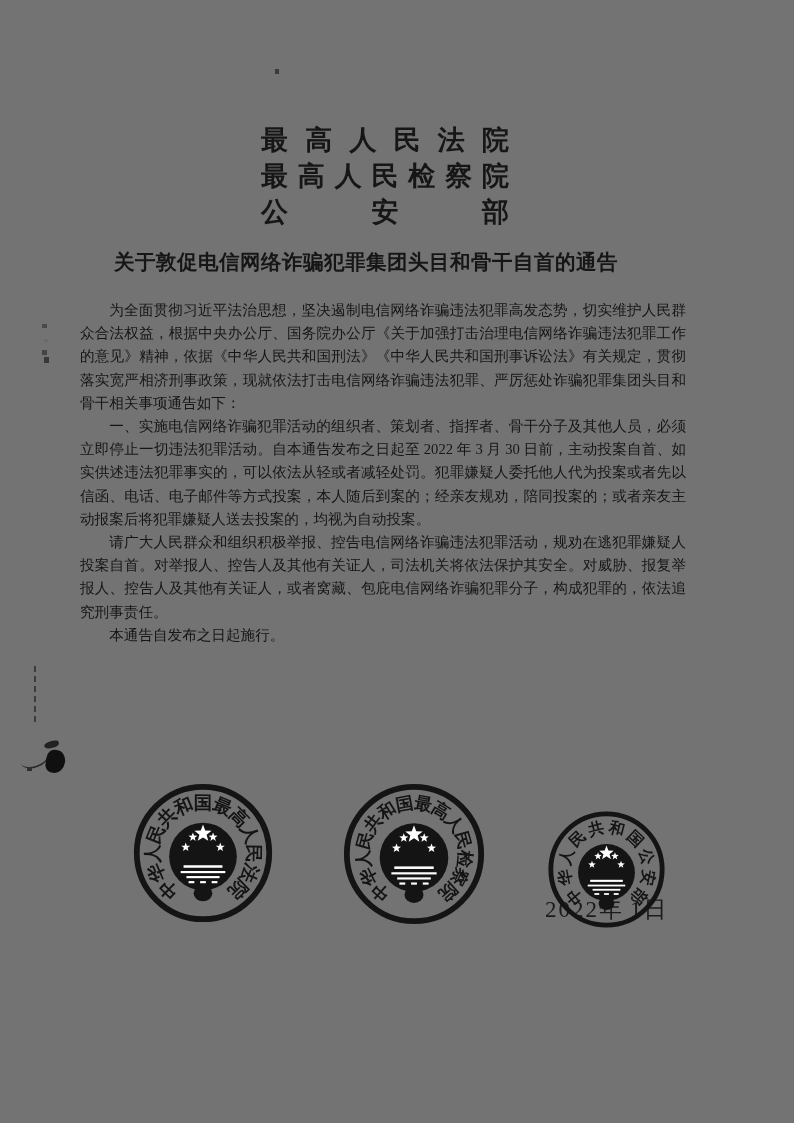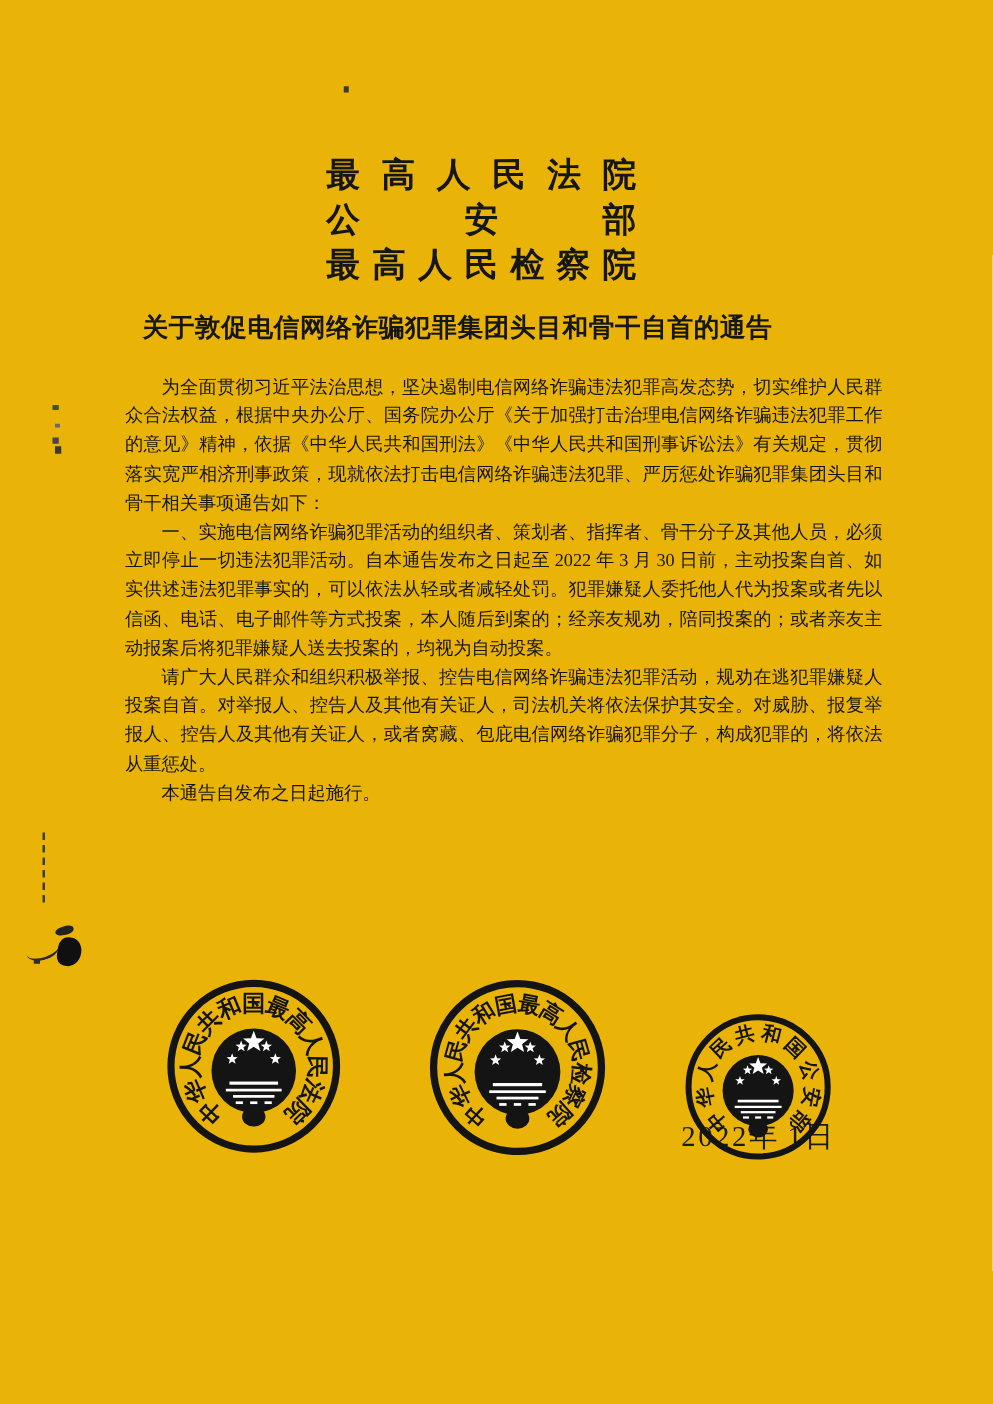--- a/index.html
+++ b/index.html
@@ -1,37 +1,37 @@
 <!DOCTYPE html>
 <html><head>
 <meta charset="utf-8">
 <style>
   html,body{margin:0;padding:0;background:#e8e8e8;}
   #page{
-    position:relative;width:794px;height:1123px;background:#eab308;
+    position:relative;width:794px;height:1123px;background:#737373;
     margin:0 auto;overflow:hidden;
     font-family:"Liberation Serif","DejaVu Serif",serif;color:#161616;
   }
   
   #issuers{
     position:absolute;top:122px;left:261px;width:248px;
   }
   .issuer-line{
     font-size:27px;font-weight:700;line-height:36px;
     text-align:justify;text-align-last:justify;text-justify:inter-character;
     white-space:nowrap;letter-spacing:0;
   }
   
   #notice-title{
     position:absolute;top:248px;left:0;width:732px;
     text-align:center;font-size:20.5px;font-weight:700;letter-spacing:.5px;
   }
   
   #body-text{
-    position:absolute;top:299px;left:100px;width:606px;
+    position:absolute;top:299px;left:80px;width:606px;
     font-size:14.6px;line-height:23.2px;text-align:justify;
   }
   #body-text p{margin:0;text-indent:2em;}
   
   .seal{position:absolute;z-index:2;}
   .seal svg{display:block;}
   .seal-char{
     font-family:"Liberation Serif","DejaVu Serif",serif;
     font-weight:700;text-anchor:middle;dominant-baseline:central;
   }
@@ -79,30 +79,30 @@
   <div class="noise" id="speck-3"></div>
   <div class="noise" id="speck-4"></div>
   <div id="dash-line"></div>
   <div id="scribble-curve"></div>
   <div class="noise" id="scribble-blob-1"></div>
   <div class="noise" id="scribble-blob-2"></div>
   <div class="noise" id="scribble-dot"></div>
 
   <div id="issuers">
     <div class="issuer-line">最高人民法院</div>
+    <div class="issuer-line">最高人民检察院</div>
     <div class="issuer-line">公安部</div>
-    <div class="issuer-line">最高人民检察院</div>
   </div>
 
   <div id="notice-title">关于敦促电信网络诈骗犯罪集团头目和骨干自首的通告</div>
 
   <div id="body-text">
     <p>为全面贯彻习近平法治思想，坚决遏制电信网络诈骗违法犯罪高发态势，切实维护人民群众合法权益，根据中央办公厅、国务院办公厅《关于加强打击治理电信网络诈骗违法犯罪工作的意见》精神，依据《中华人民共和国刑法》《中华人民共和国刑事诉讼法》有关规定，贯彻落实宽严相济刑事政策，现就依法打击电信网络诈骗违法犯罪、严厉惩处诈骗犯罪集团头目和骨干相关事项通告如下：</p>
     <p>一、实施电信网络诈骗犯罪活动的组织者、策划者、指挥者、骨干分子及其他人员，必须立即停止一切违法犯罪活动。自本通告发布之日起至 2022 年 3 月 30 日前，主动投案自首、如实供述违法犯罪事实的，可以依法从轻或者减轻处罚。犯罪嫌疑人委托他人代为投案或者先以信函、电话、电子邮件等方式投案，本人随后到案的；经亲友规劝，陪同投案的；或者亲友主动报案后将犯罪嫌疑人送去投案的，均视为自动投案。</p>
-    <p>请广大人民群众和组织积极举报、控告电信网络诈骗违法犯罪活动，规劝在逃犯罪嫌疑人投案自首。对举报人、控告人及其他有关证人，司法机关将依法保护其安全。对威胁、报复举报人、控告人及其他有关证人，或者窝藏、包庇电信网络诈骗犯罪分子，构成犯罪的，将依法从重惩处。</p>
+    <p>请广大人民群众和组织积极举报、控告电信网络诈骗违法犯罪活动，规劝在逃犯罪嫌疑人投案自首。对举报人、控告人及其他有关证人，司法机关将依法保护其安全。对威胁、报复举报人、控告人及其他有关证人，或者窝藏、包庇电信网络诈骗犯罪分子，构成犯罪的，依法追究刑事责任。</p>
     <p>本通告自发布之日起施行。</p>
   </div>
 
   <span class="date-frag" id="date-frag-left">2022年</span>
   <span class="date-frag" id="date-frag-right">1日</span>
 
   <div id="seal-container">
       <div class="seal" style="left: 131px; top: 781px;">
         <svg viewBox="0 0 200 200" width="144" height="144">
           <circle cx="100" cy="100" r="92" fill="none" stroke="#141414" stroke-width="8"></circle>

